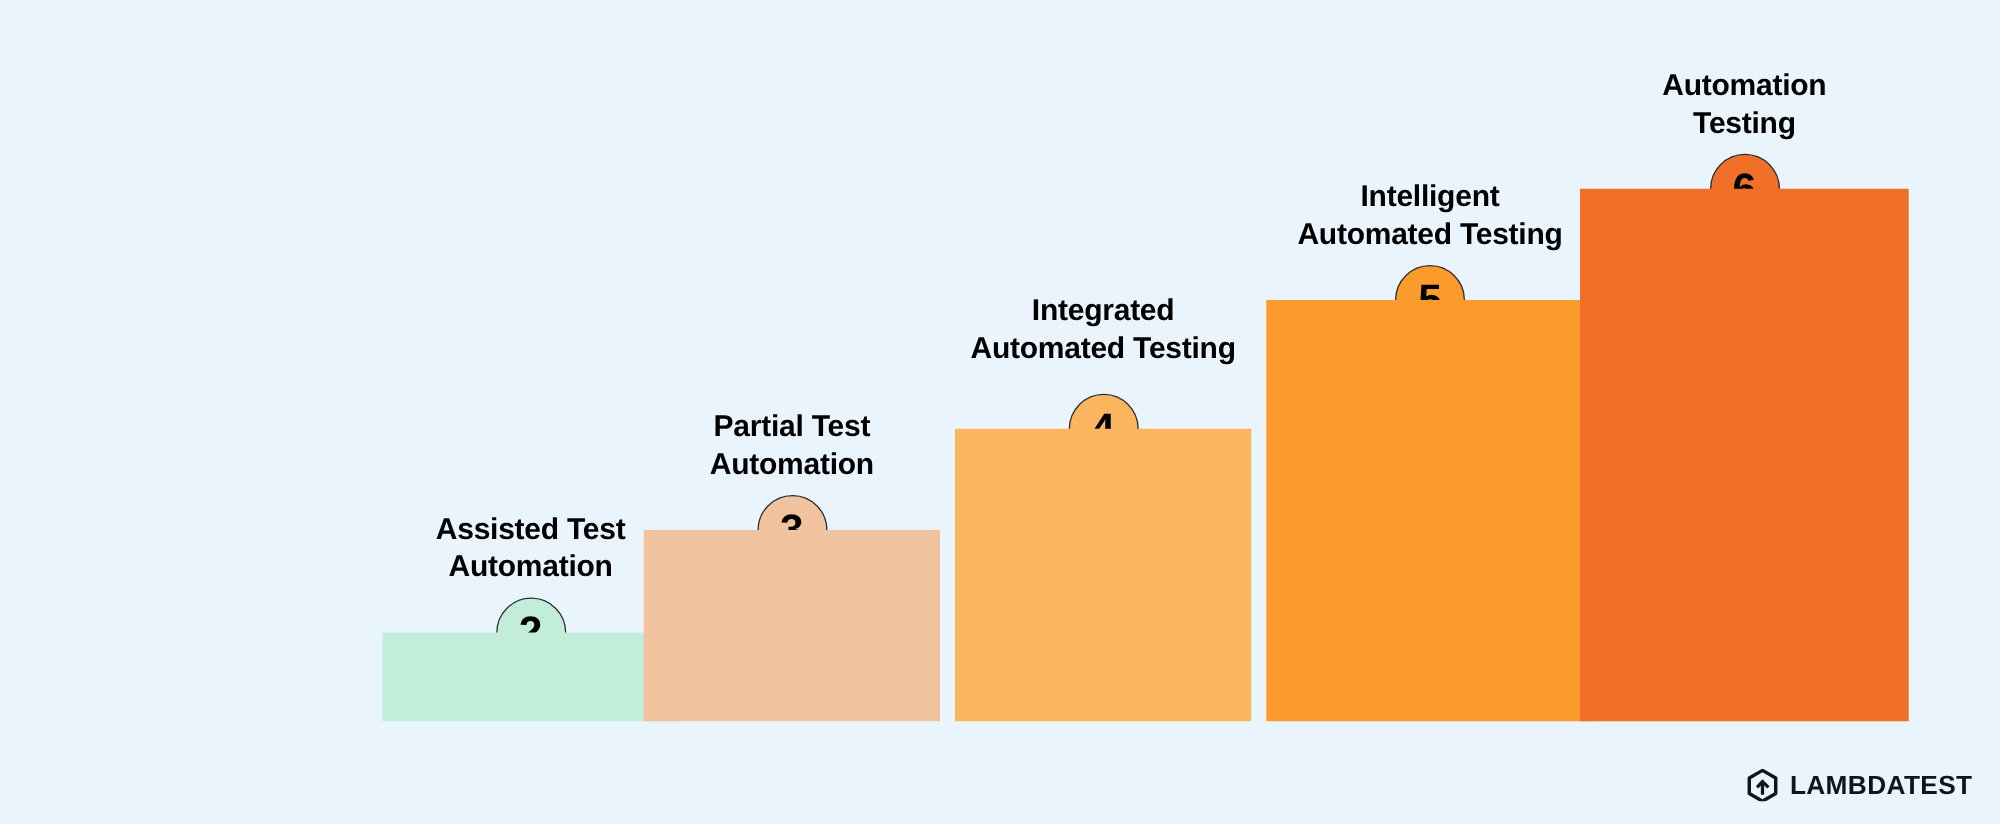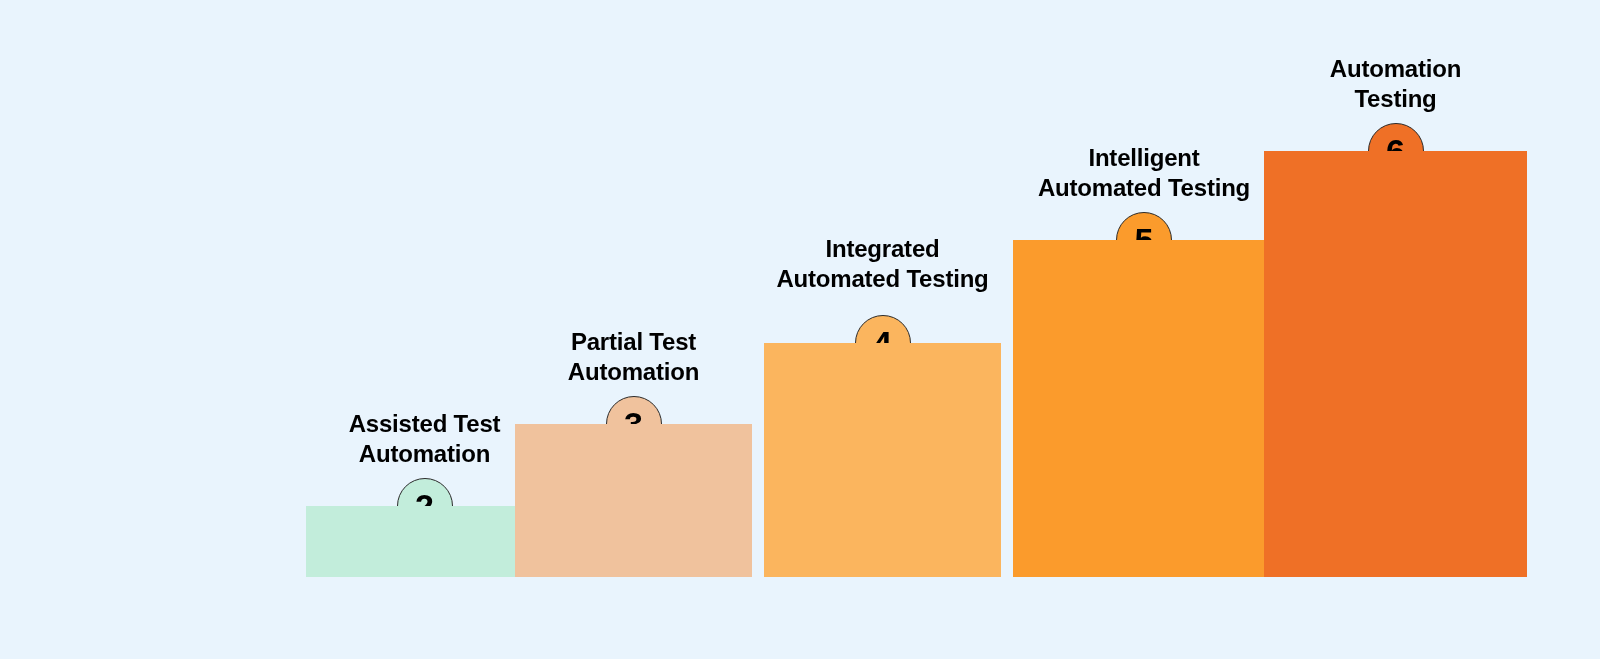--- a/index.html
+++ b/index.html
@@ -119,14 +119,24 @@
 Automated Testing</div>
       <div class="stage-badge" style="background: rgb(251, 155, 44); bottom: 309px;">5</div>
       <div class="stage-bar" style="height: 337px; background: rgb(251, 155, 44);"></div>
     </div>
     <div class="stage-col" style="left: 1264px; width: 263px; height: 426px;">
       <div class="stage-label" style="bottom: 462px;">Automation
 Testing</div>
       <div class="stage-badge" style="background: rgb(239, 112, 38); bottom: 398px;">6</div>
       <div class="stage-bar" style="height: 426px; background: rgb(239, 112, 38);"></div>
     </div>
+    <div id="brand-logo">
+    <span class="brand-mark">
+      <svg viewBox="0 0 32 32" width="26" height="26" aria-hidden="true">
+        <path d="M16 1.6 L29 9.2 L29 24.4 L16 32 L3 24.4 L3 9.2 Z" fill="none" stroke="#10141c" stroke-width="3.4" stroke-linejoin="round"></path>
+        <path d="M16 25.6 L16 13.2" fill="none" stroke="#10141c" stroke-width="3.2" stroke-linecap="butt"></path>
+        <path d="M10.6 18.4 L16 12.6 L21.8 18.4" fill="none" stroke="#10141c" stroke-width="3.2" stroke-linejoin="miter" stroke-linecap="butt"></path>
+      </svg>
+    </span>
+    <span class="brand-word">LAMBDATEST</span>
+  </div>
 
 </div>
 
 </body></html>

